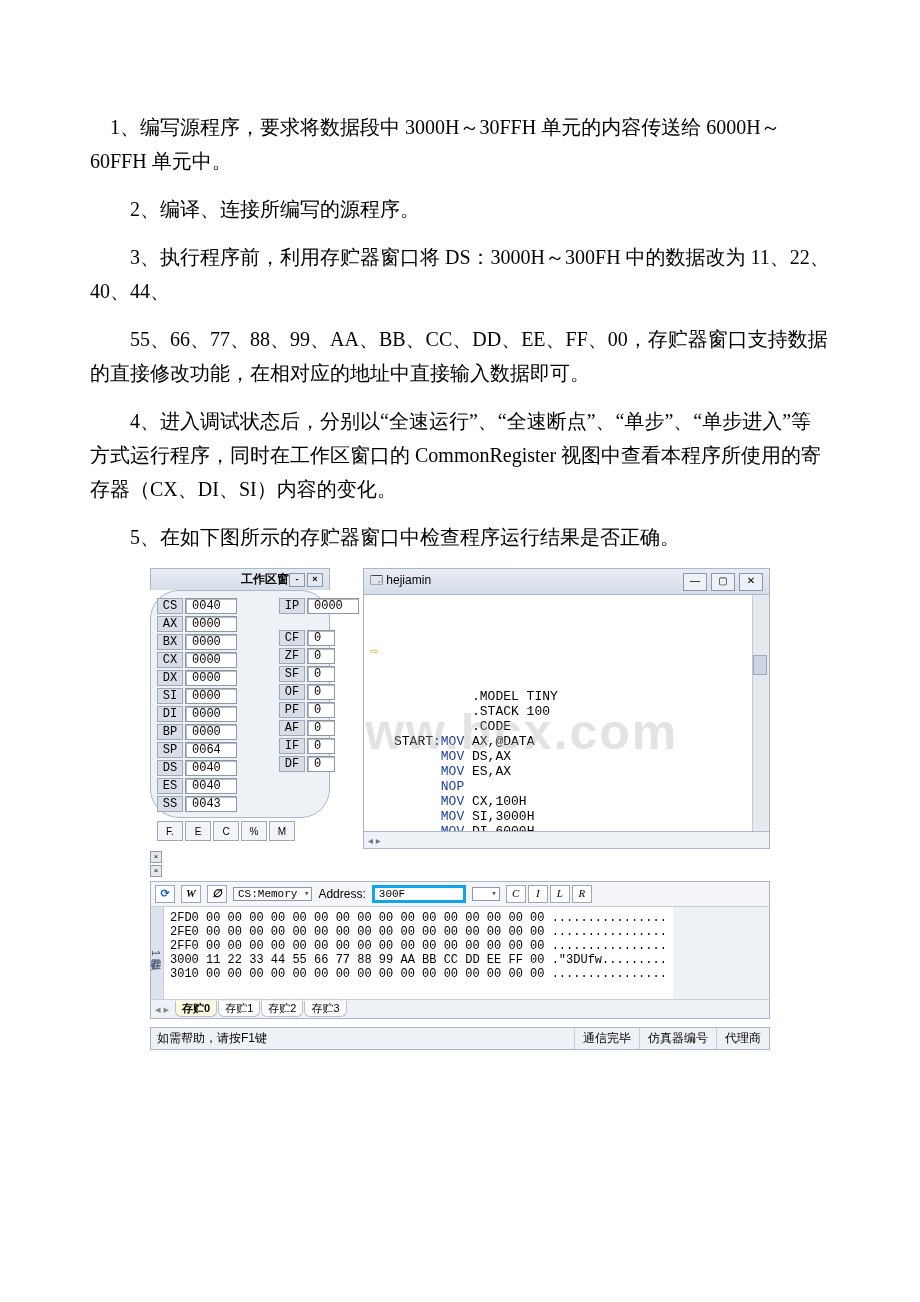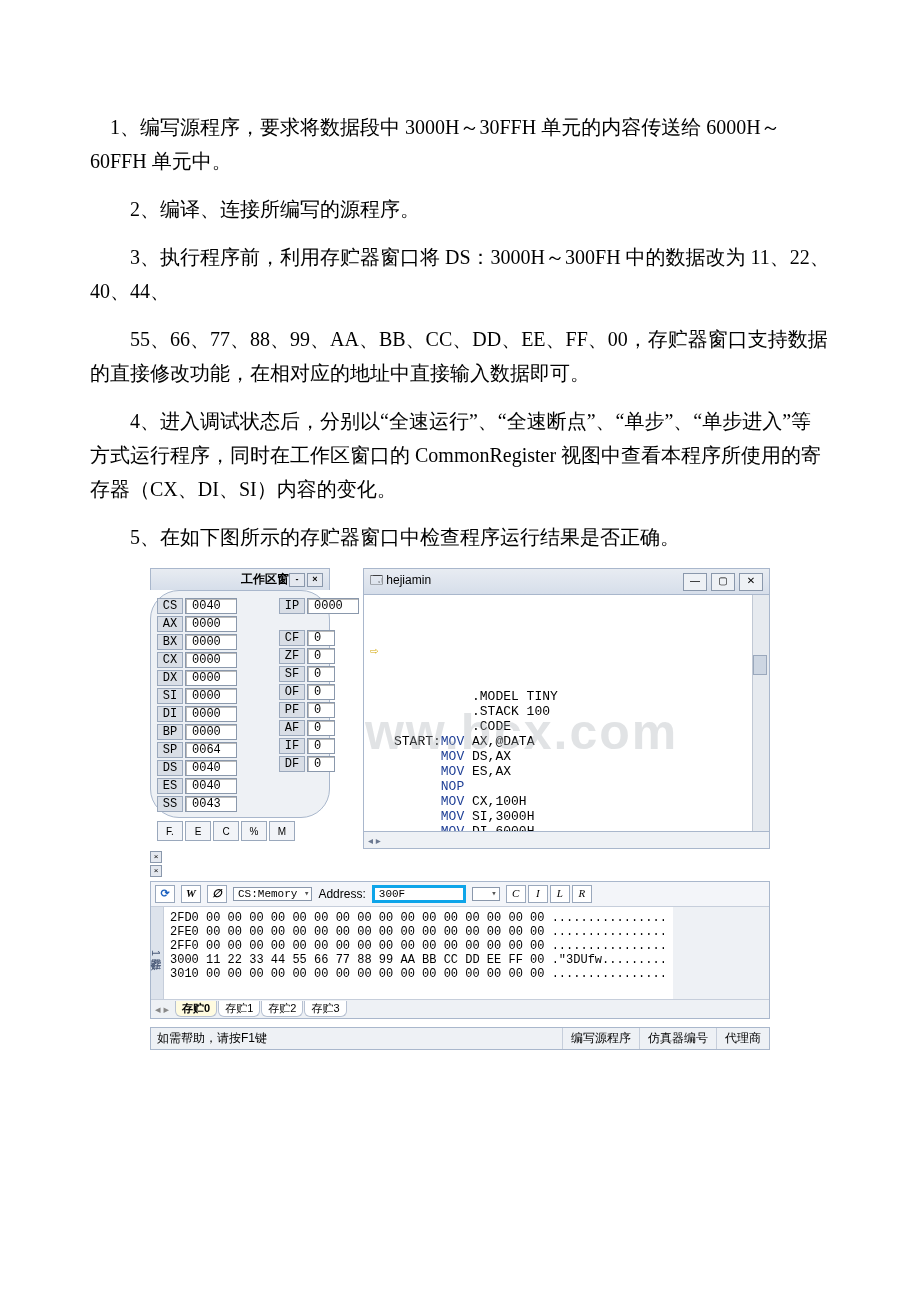--- a/index.html
+++ b/index.html
@@ -228,19 +228,19 @@
       <span class="mtab active">存贮0</span>
           <span class="mtab">存贮1</span>
           <span class="mtab">存贮2</span>
           <span class="mtab">存贮3</span>
         </div>
     </div>
 
     <div class="status">
       <div class="status-l">如需帮助，请按F1键</div>
       <div class="status-r" id="status-r">
-          <div class="status-cell">编写源程序</div>
+          <div class="status-cell">通信完毕</div>
           <div class="status-cell">仿真器编号</div>
           <div class="status-cell">代理商</div>
         </div>
     </div>
   </div>
 </div>
 
 </body></html>

